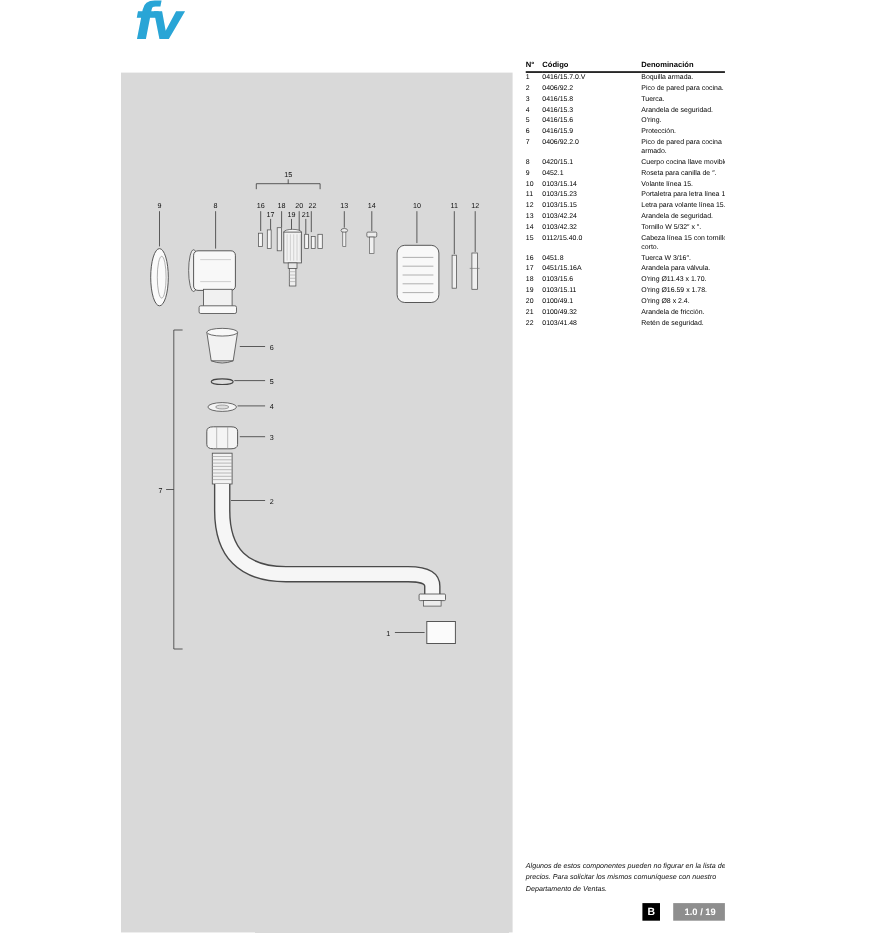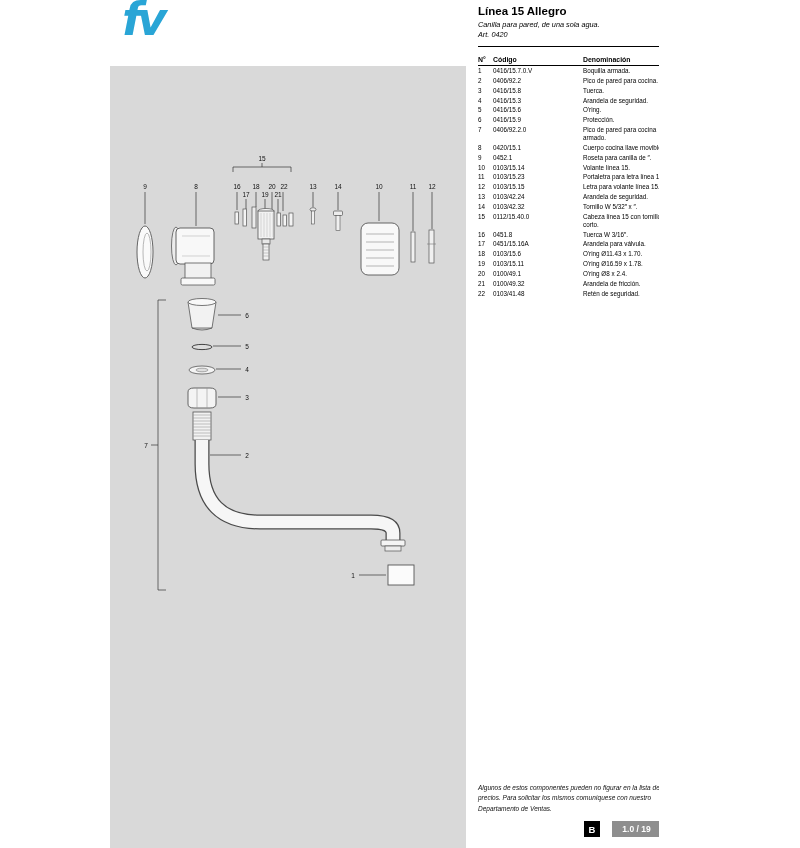--- a/index.html
+++ b/index.html
@@ -47,25 +47,20 @@
 </style>
 </head>
 <body>
 
 <div class="page">
 
   <div class="logo" style="color: rgb(41, 165, 214);">
     <span>fv</span>
   </div>
 
-  <div class="hdr">
-    <div class="title">Línea 15 Allegro</div>
-    <div class="sub">Canilla para pared, de una sola agua.</div>
-    <div class="art">Art. 0420</div>
-  </div>
 
   <div class="tbl">
     <table>
       <thead>
         <tr>
           <th class="cn">N°</th>
           <th class="cc">Código</th>
           <th>Denominación</th>
         </tr>
       </thead>

